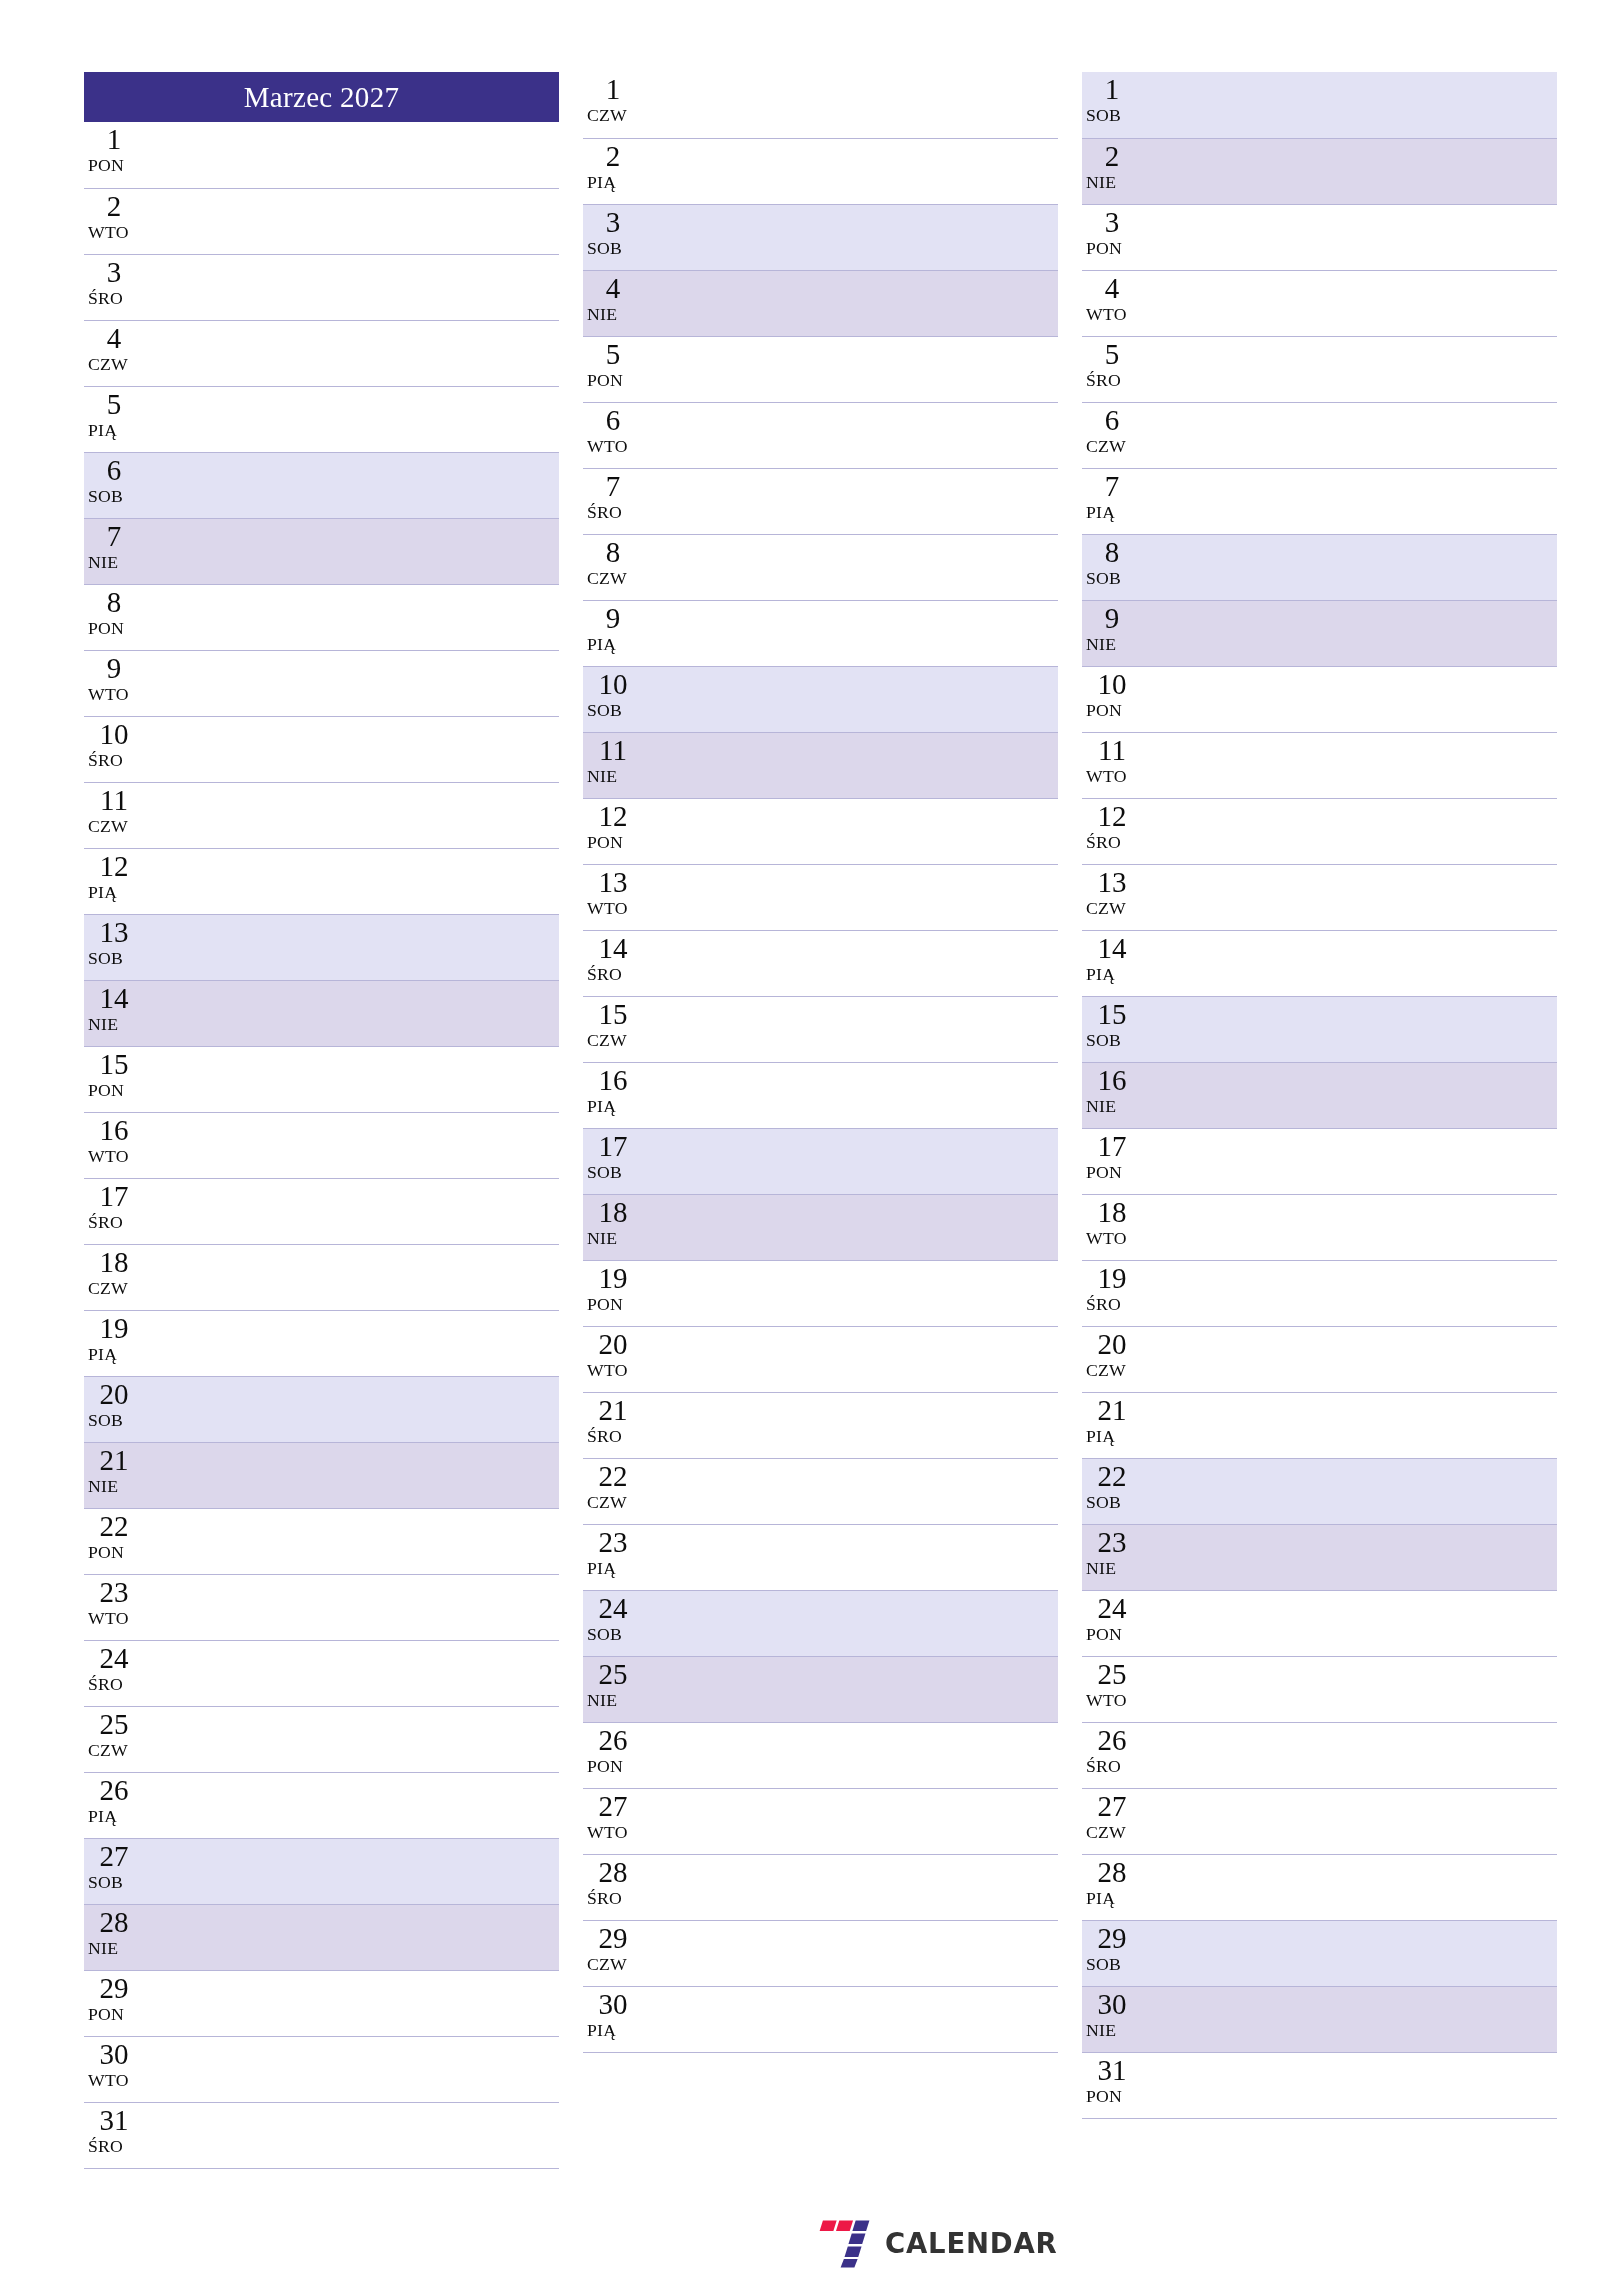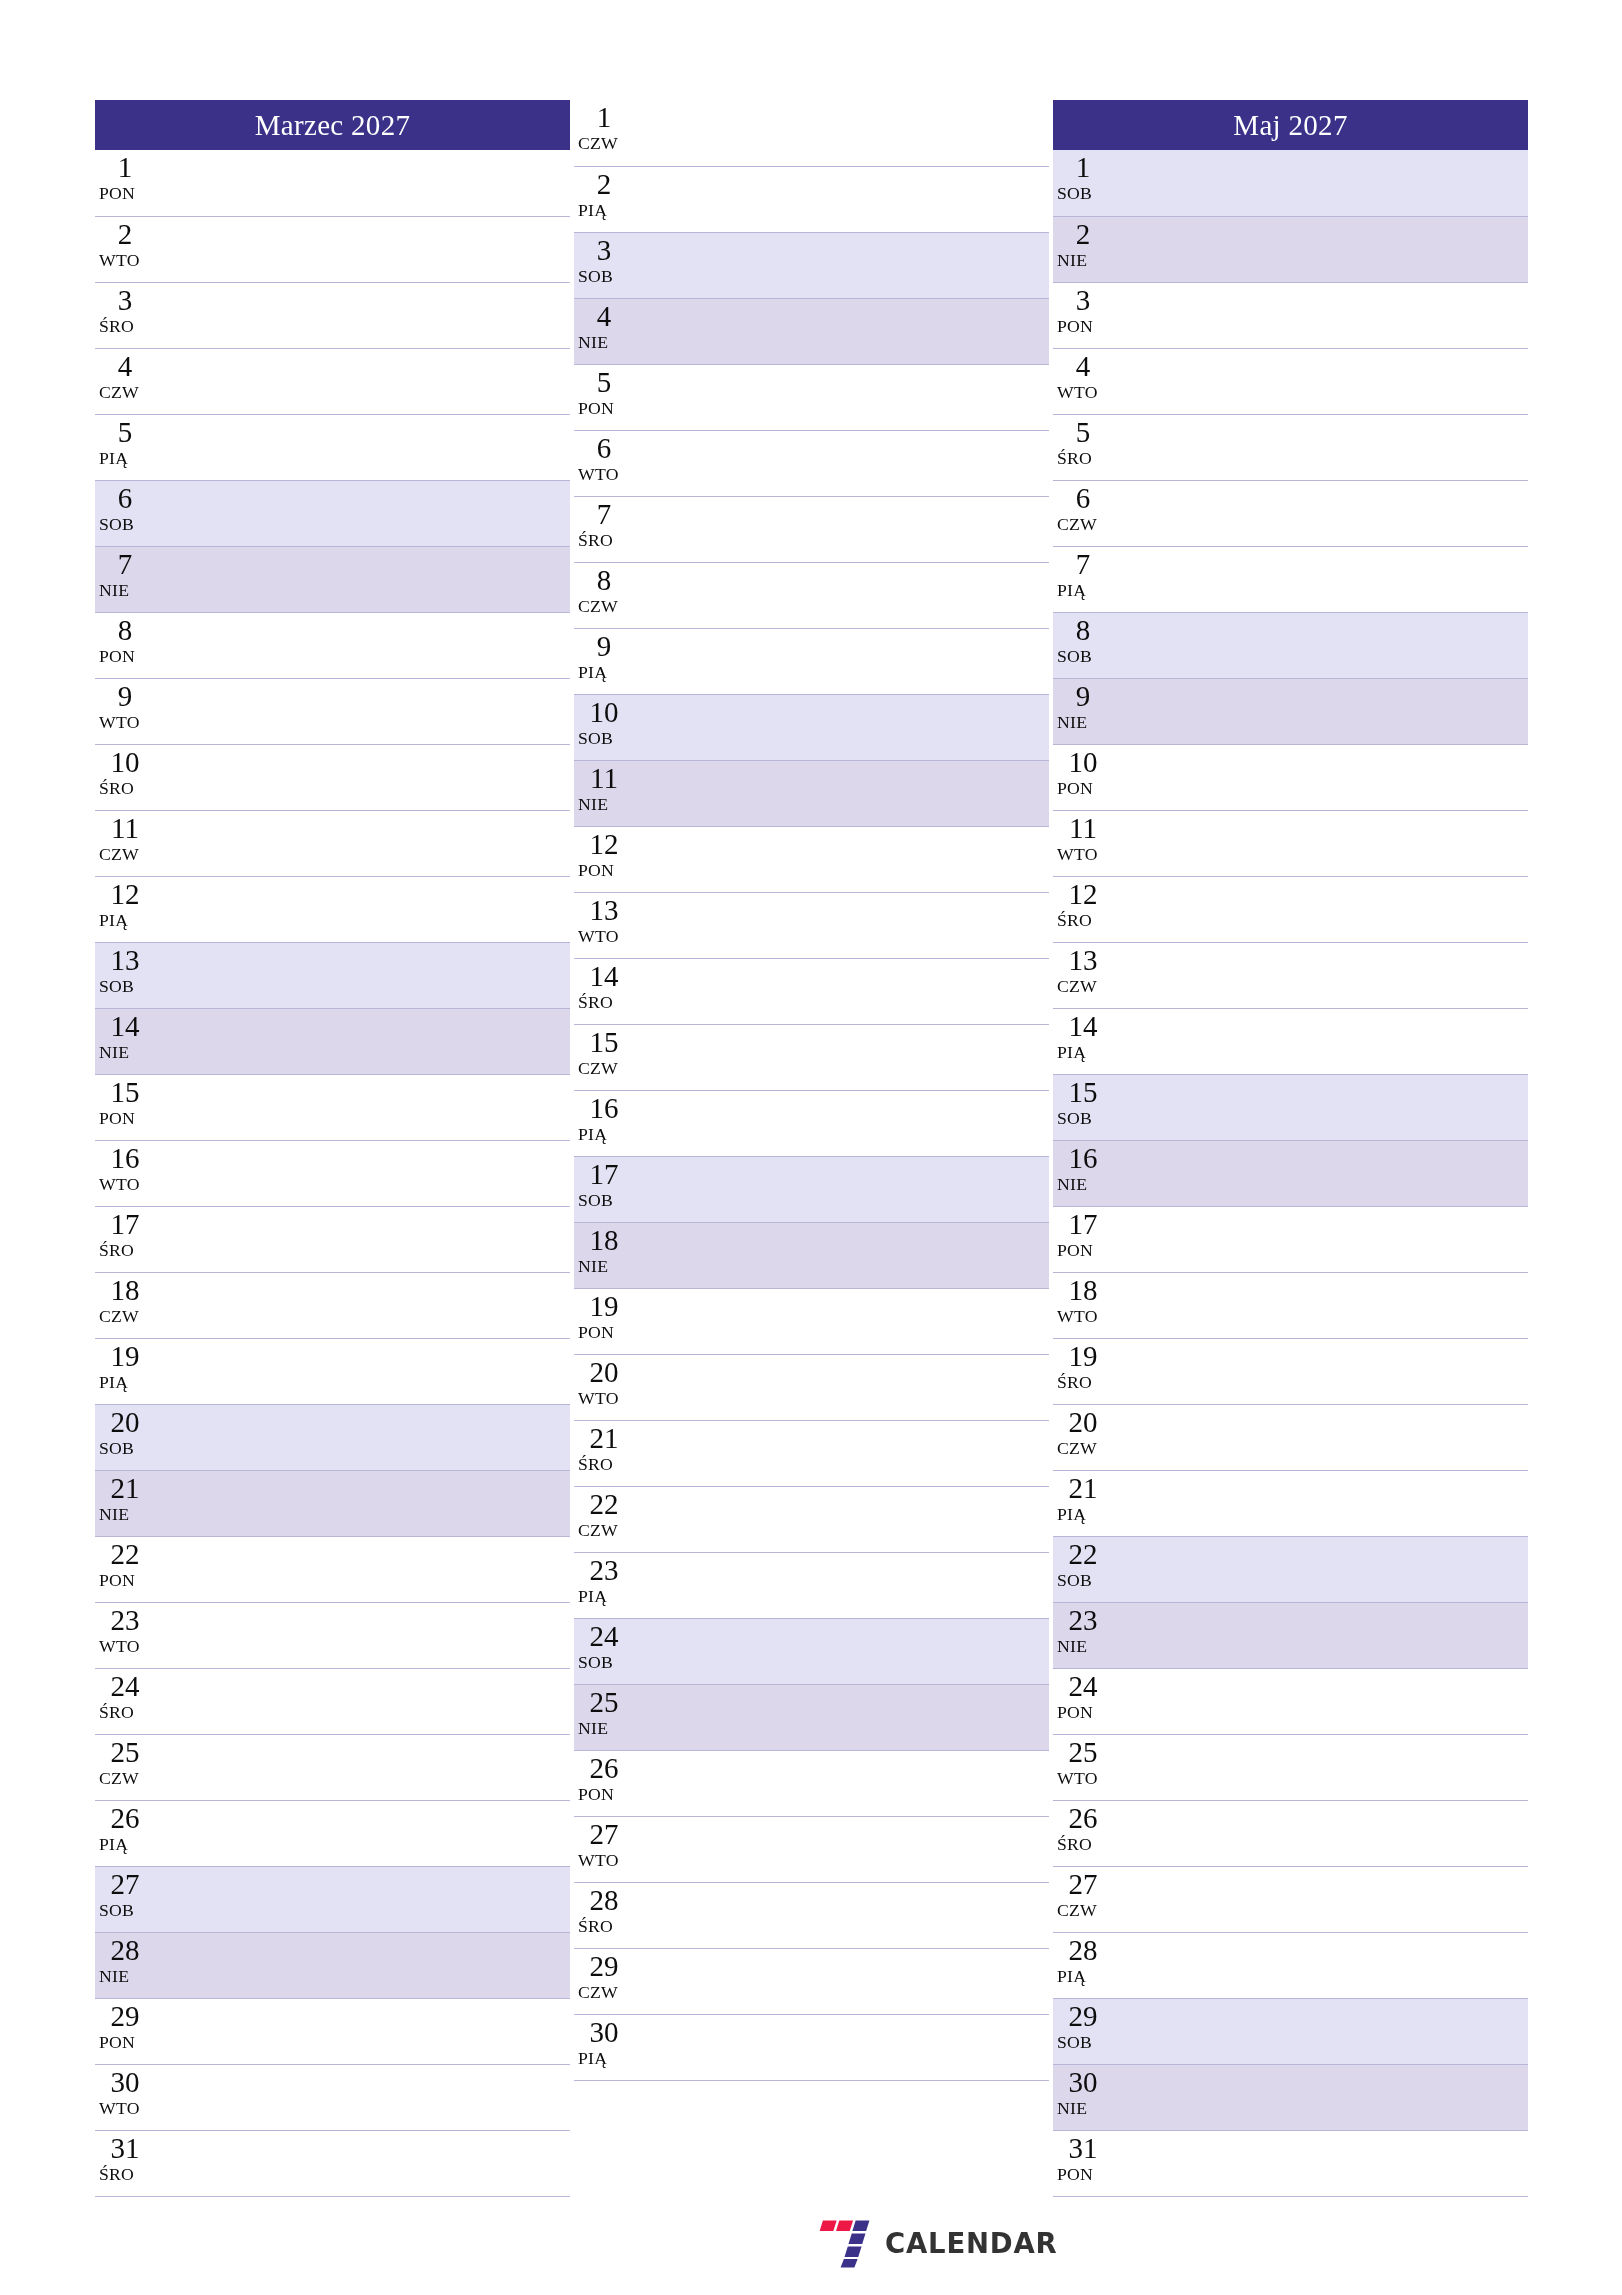--- a/index.html
+++ b/index.html
@@ -12,25 +12,24 @@
     height: 2295px;
     font-family: "Liberation Serif", "DejaVu Serif", serif;
     -webkit-font-smoothing: antialiased;
     position: relative;
     overflow: hidden;
   }
 
   .planner {
     position: absolute;
     left: 84px;
-    top: 100px;
+    top: 72px;
     width: 1455px;
     display: flex;
-    gap: 4px;
-    justify-content: center;
+    gap: 24px;
   }
 
   .month-col {
     width: 475px;
     flex: 0 0 475px;
     position: relative;
   }
 
   .month-header {
     height: 50px;
@@ -369,21 +368,20 @@
           <div class="day-abbr">CZW</div>
         </div>
         <div class="day-row">
           <div class="day-num">30</div>
           <div class="day-abbr">PIĄ</div>
         </div>
       </div>
   </div>
 
   <div class="month-col">
-    <div class="month-header">Maj 2027</div>
     <div class="days">
         <div class="day-row sat">
           <div class="day-num">1</div>
           <div class="day-abbr">SOB</div>
         </div>
         <div class="day-row sun">
           <div class="day-num">2</div>
           <div class="day-abbr">NIE</div>
         </div>
         <div class="day-row">

